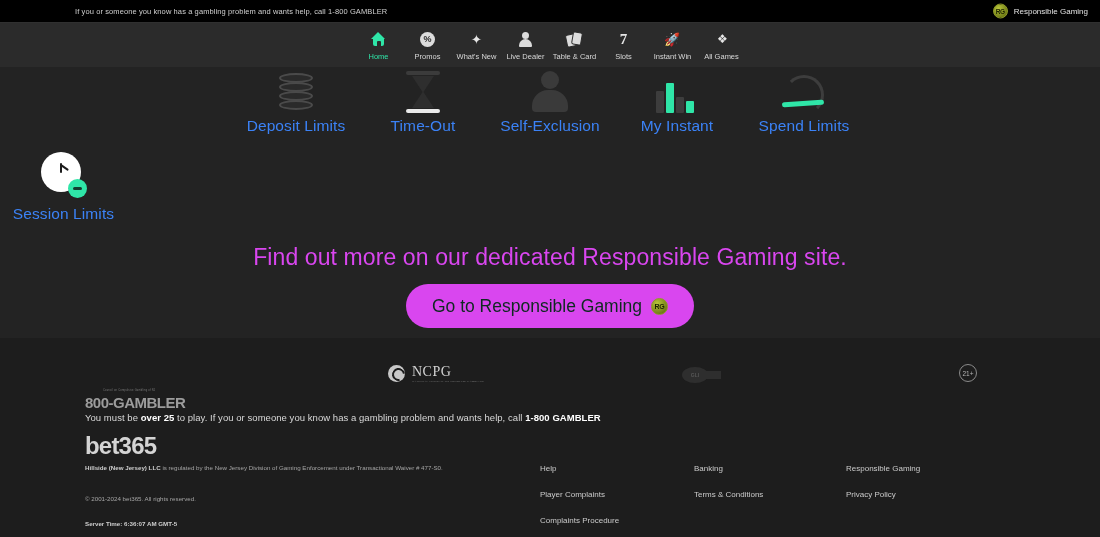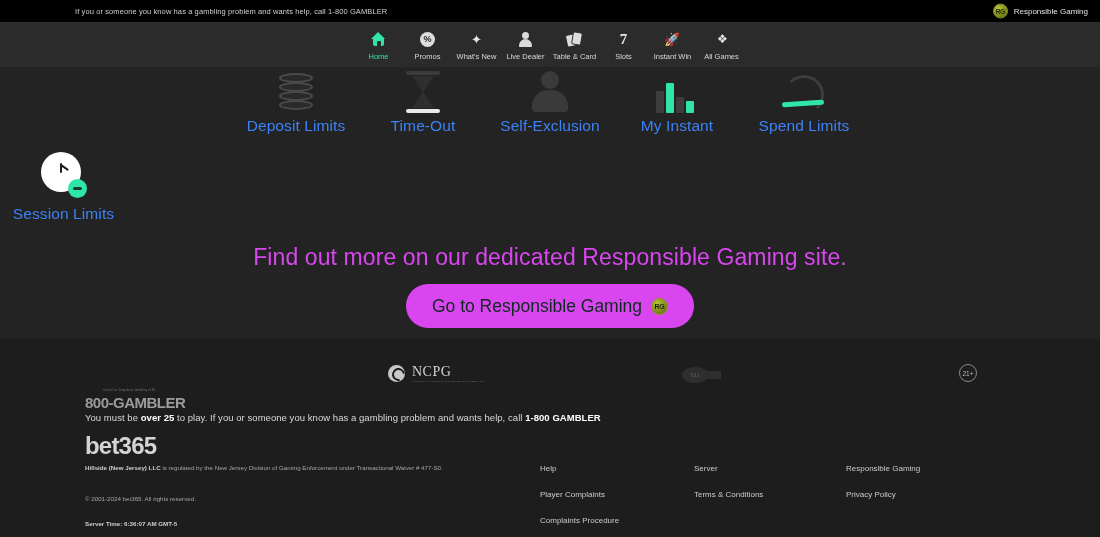--- a/index.html
+++ b/index.html
@@ -460,21 +460,21 @@
     <div class="copy-line">© 2001-2024 bet365. All rights reserved.</div>
     <div class="server-line">Server Time: 6:36:07 AM GMT-5</div>
 
     <div class="link-col c1">
       <a class="flink">Help</a>
       <a class="flink">Player Complaints</a>
       <a class="flink">Complaints Procedure</a>
     </div>
 
     <div class="link-col c2">
-      <a class="flink">Server</a>
+      <a class="flink">Banking</a>
       <a class="flink">Terms &amp; Conditions</a>
     </div>
 
     <div class="link-col c3">
       <a class="flink">Responsible Gaming</a>
       <a class="flink">Privacy Policy</a>
     </div>
 
   </div>
 

